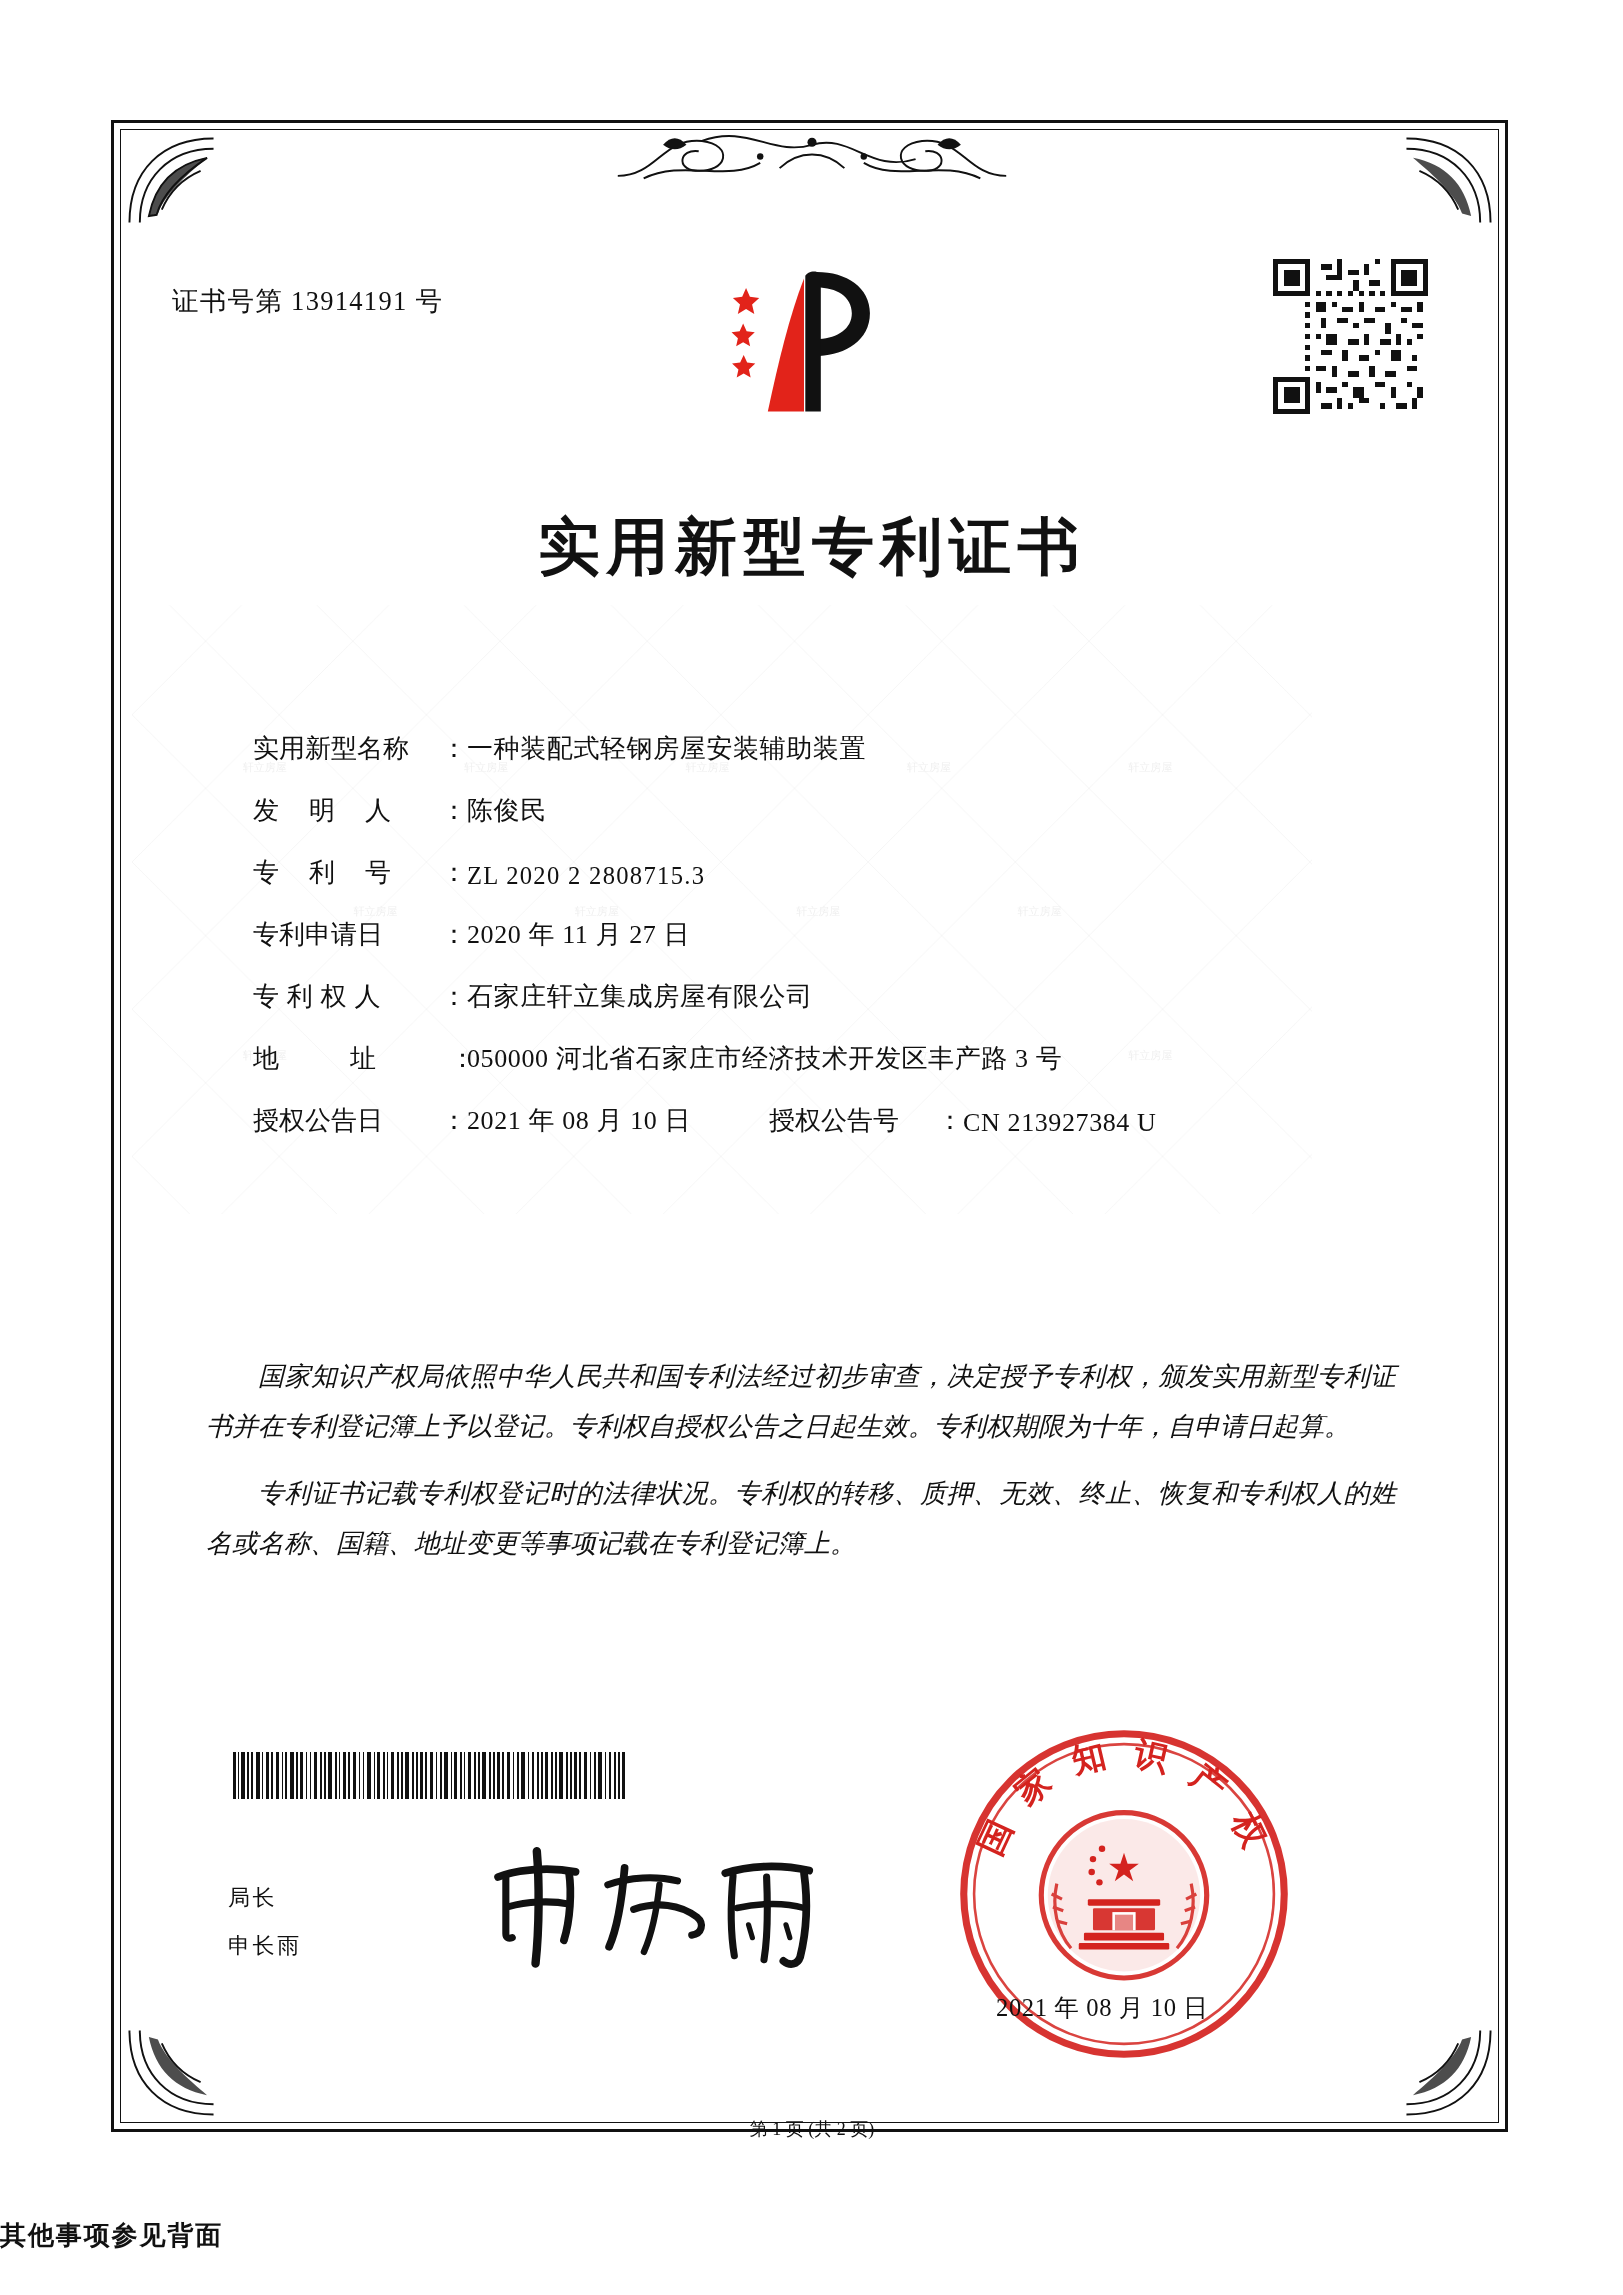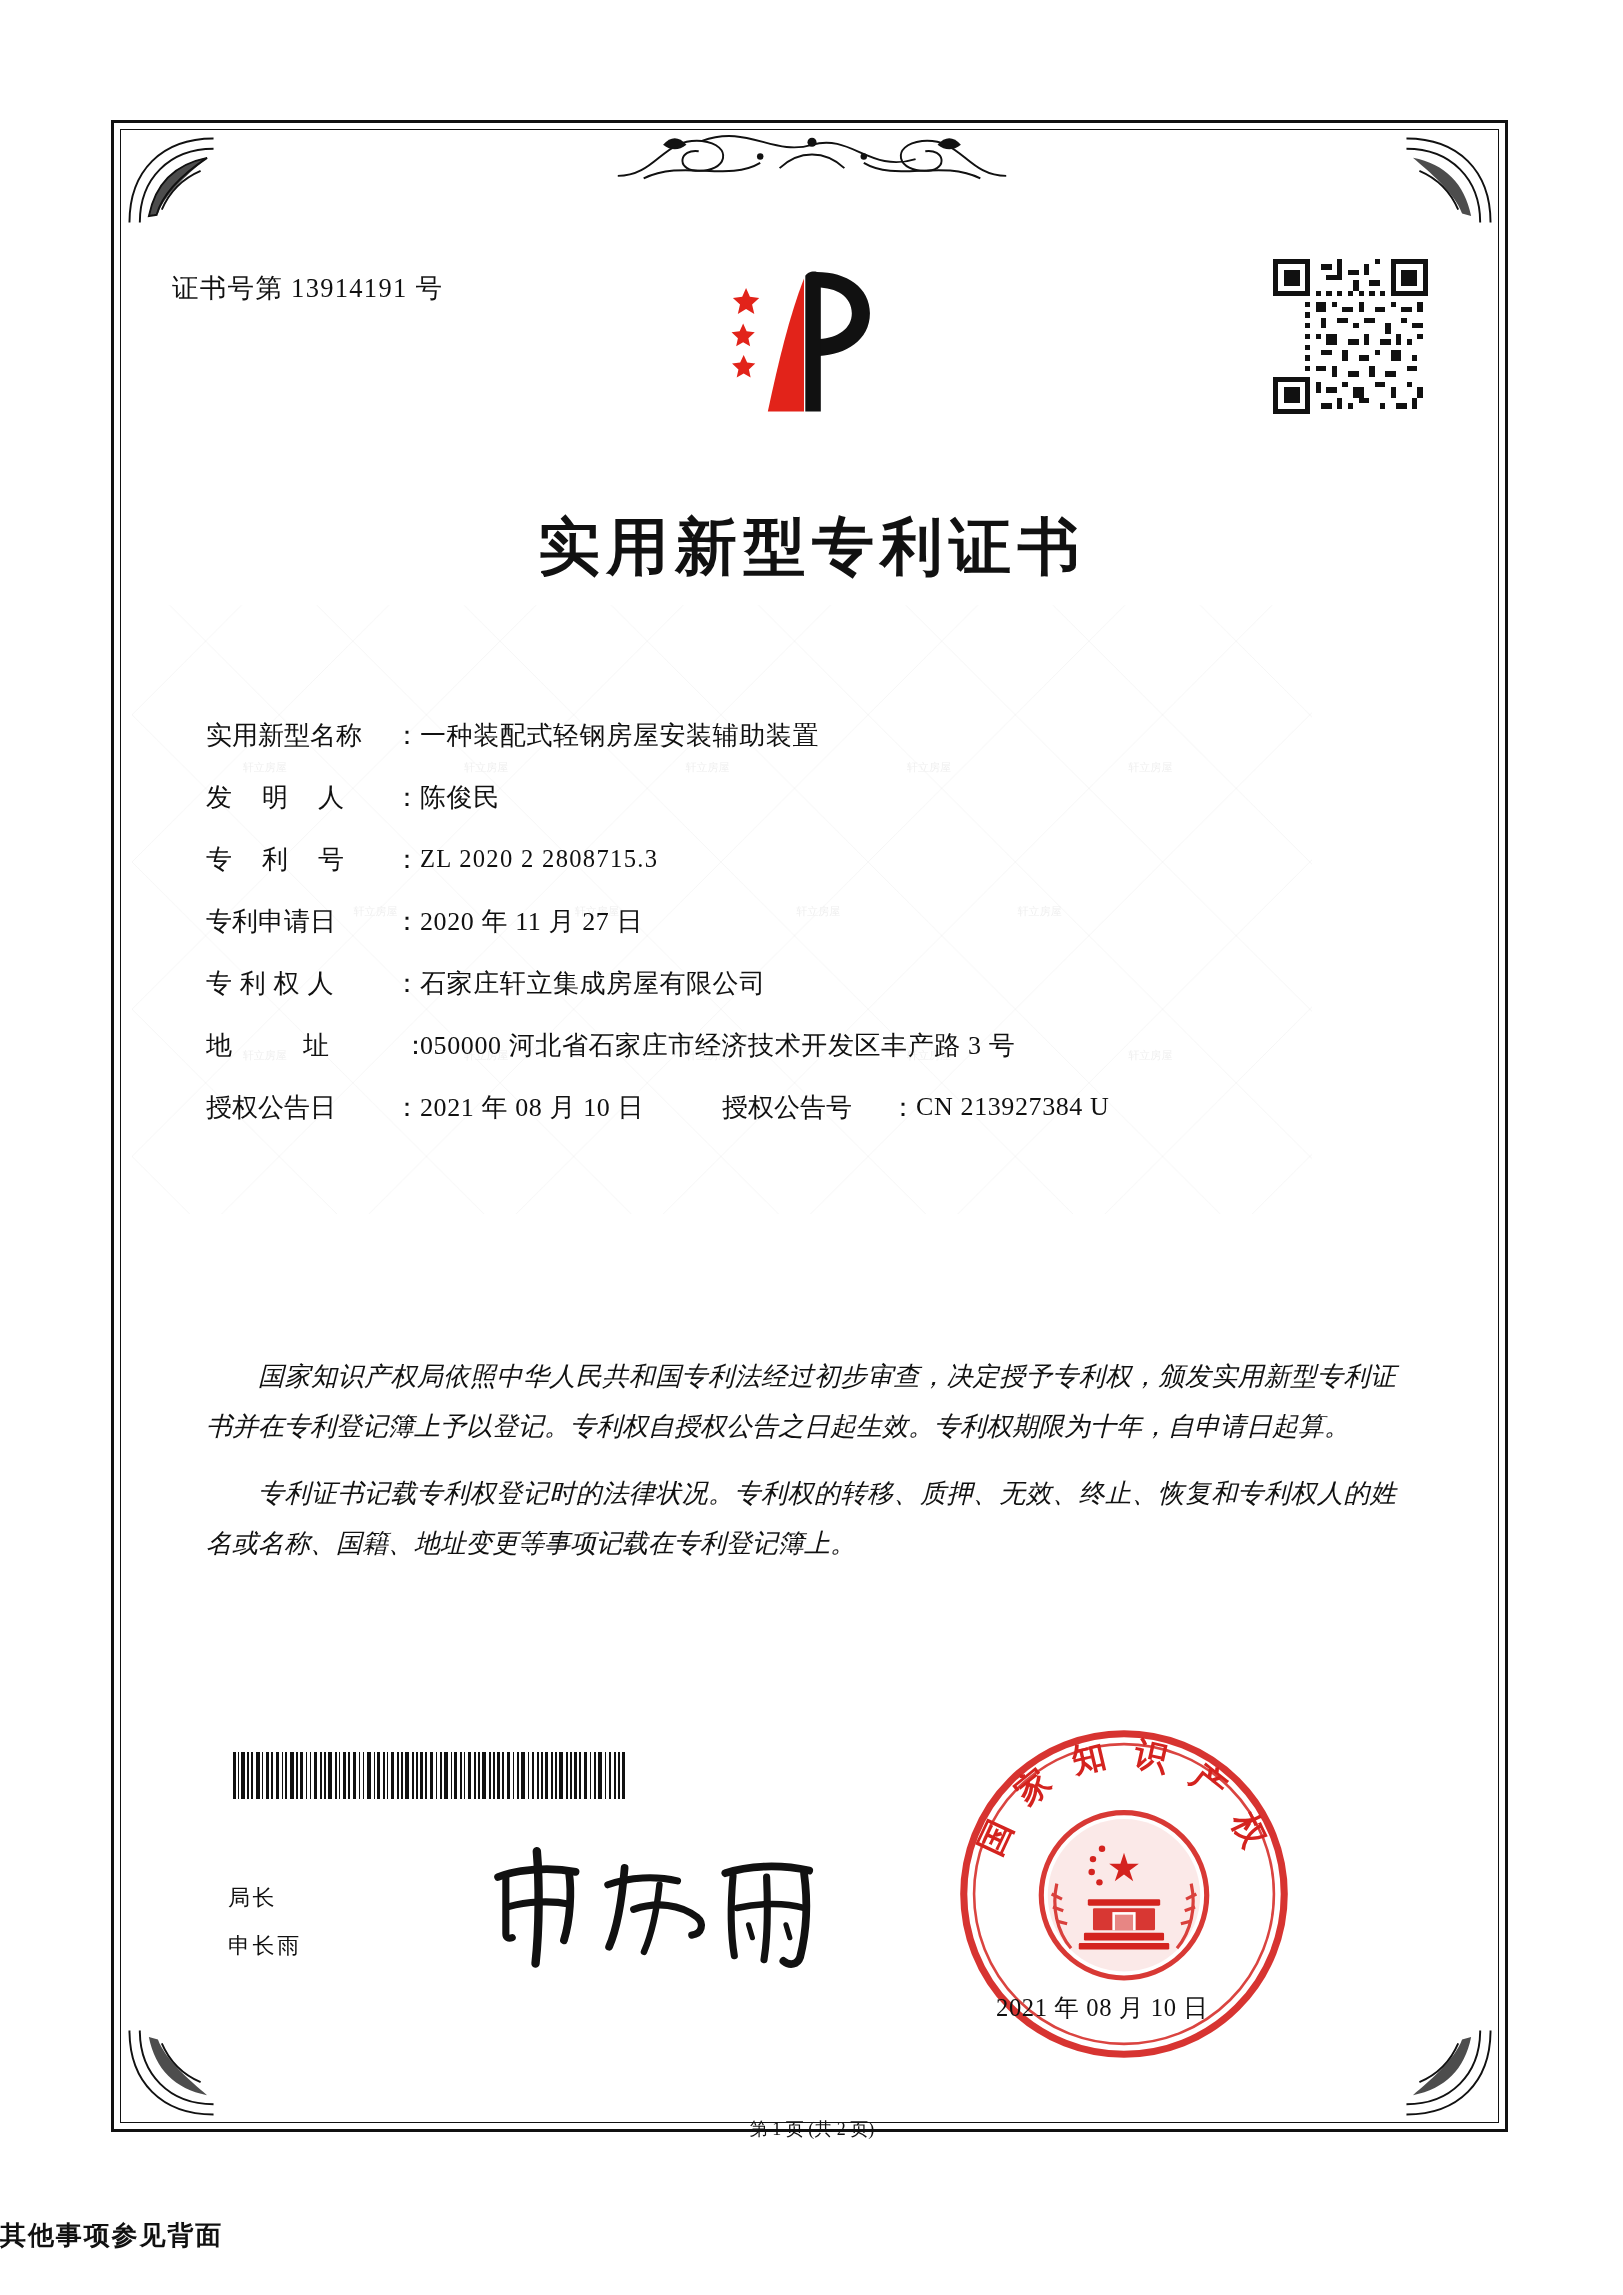--- a/index.html
+++ b/index.html
@@ -65,21 +65,21 @@
     width: 492px;
     height: 78px;
     color: #111;
   }
   .top-ornament svg { width:100%; height:100%; display:block; }
 
   
   .cert-no {
     position: absolute;
     left: 172px;
-    top: 270px;
+    top: 283px;
     font-size: 26.5px;
     letter-spacing: 1.3px;
     white-space: nowrap;
   }
 
   .logo {
     position: absolute;
     left: 708px;
     top: 259px;
     width: 214px;
@@ -111,23 +111,24 @@
 
   
   .fields {
     position: absolute;
     left: 206px;
     top: 704px;
     width: 1229px;
   }
   .field-row {
     display: flex;
-    align-items: center;
+    align-items: flex-end;
     height: 62px;
     font-size: 26px;
+    margin-left: 47px;
   }
   .field-label {
     width: 214px;
     flex: none;
     display: flex;
     justify-content: space-between;
     white-space: nowrap;
   }
   .field-label .lbl-text { display: inline-block; }
   .field-label .colon { margin-left: 2.6px; }

